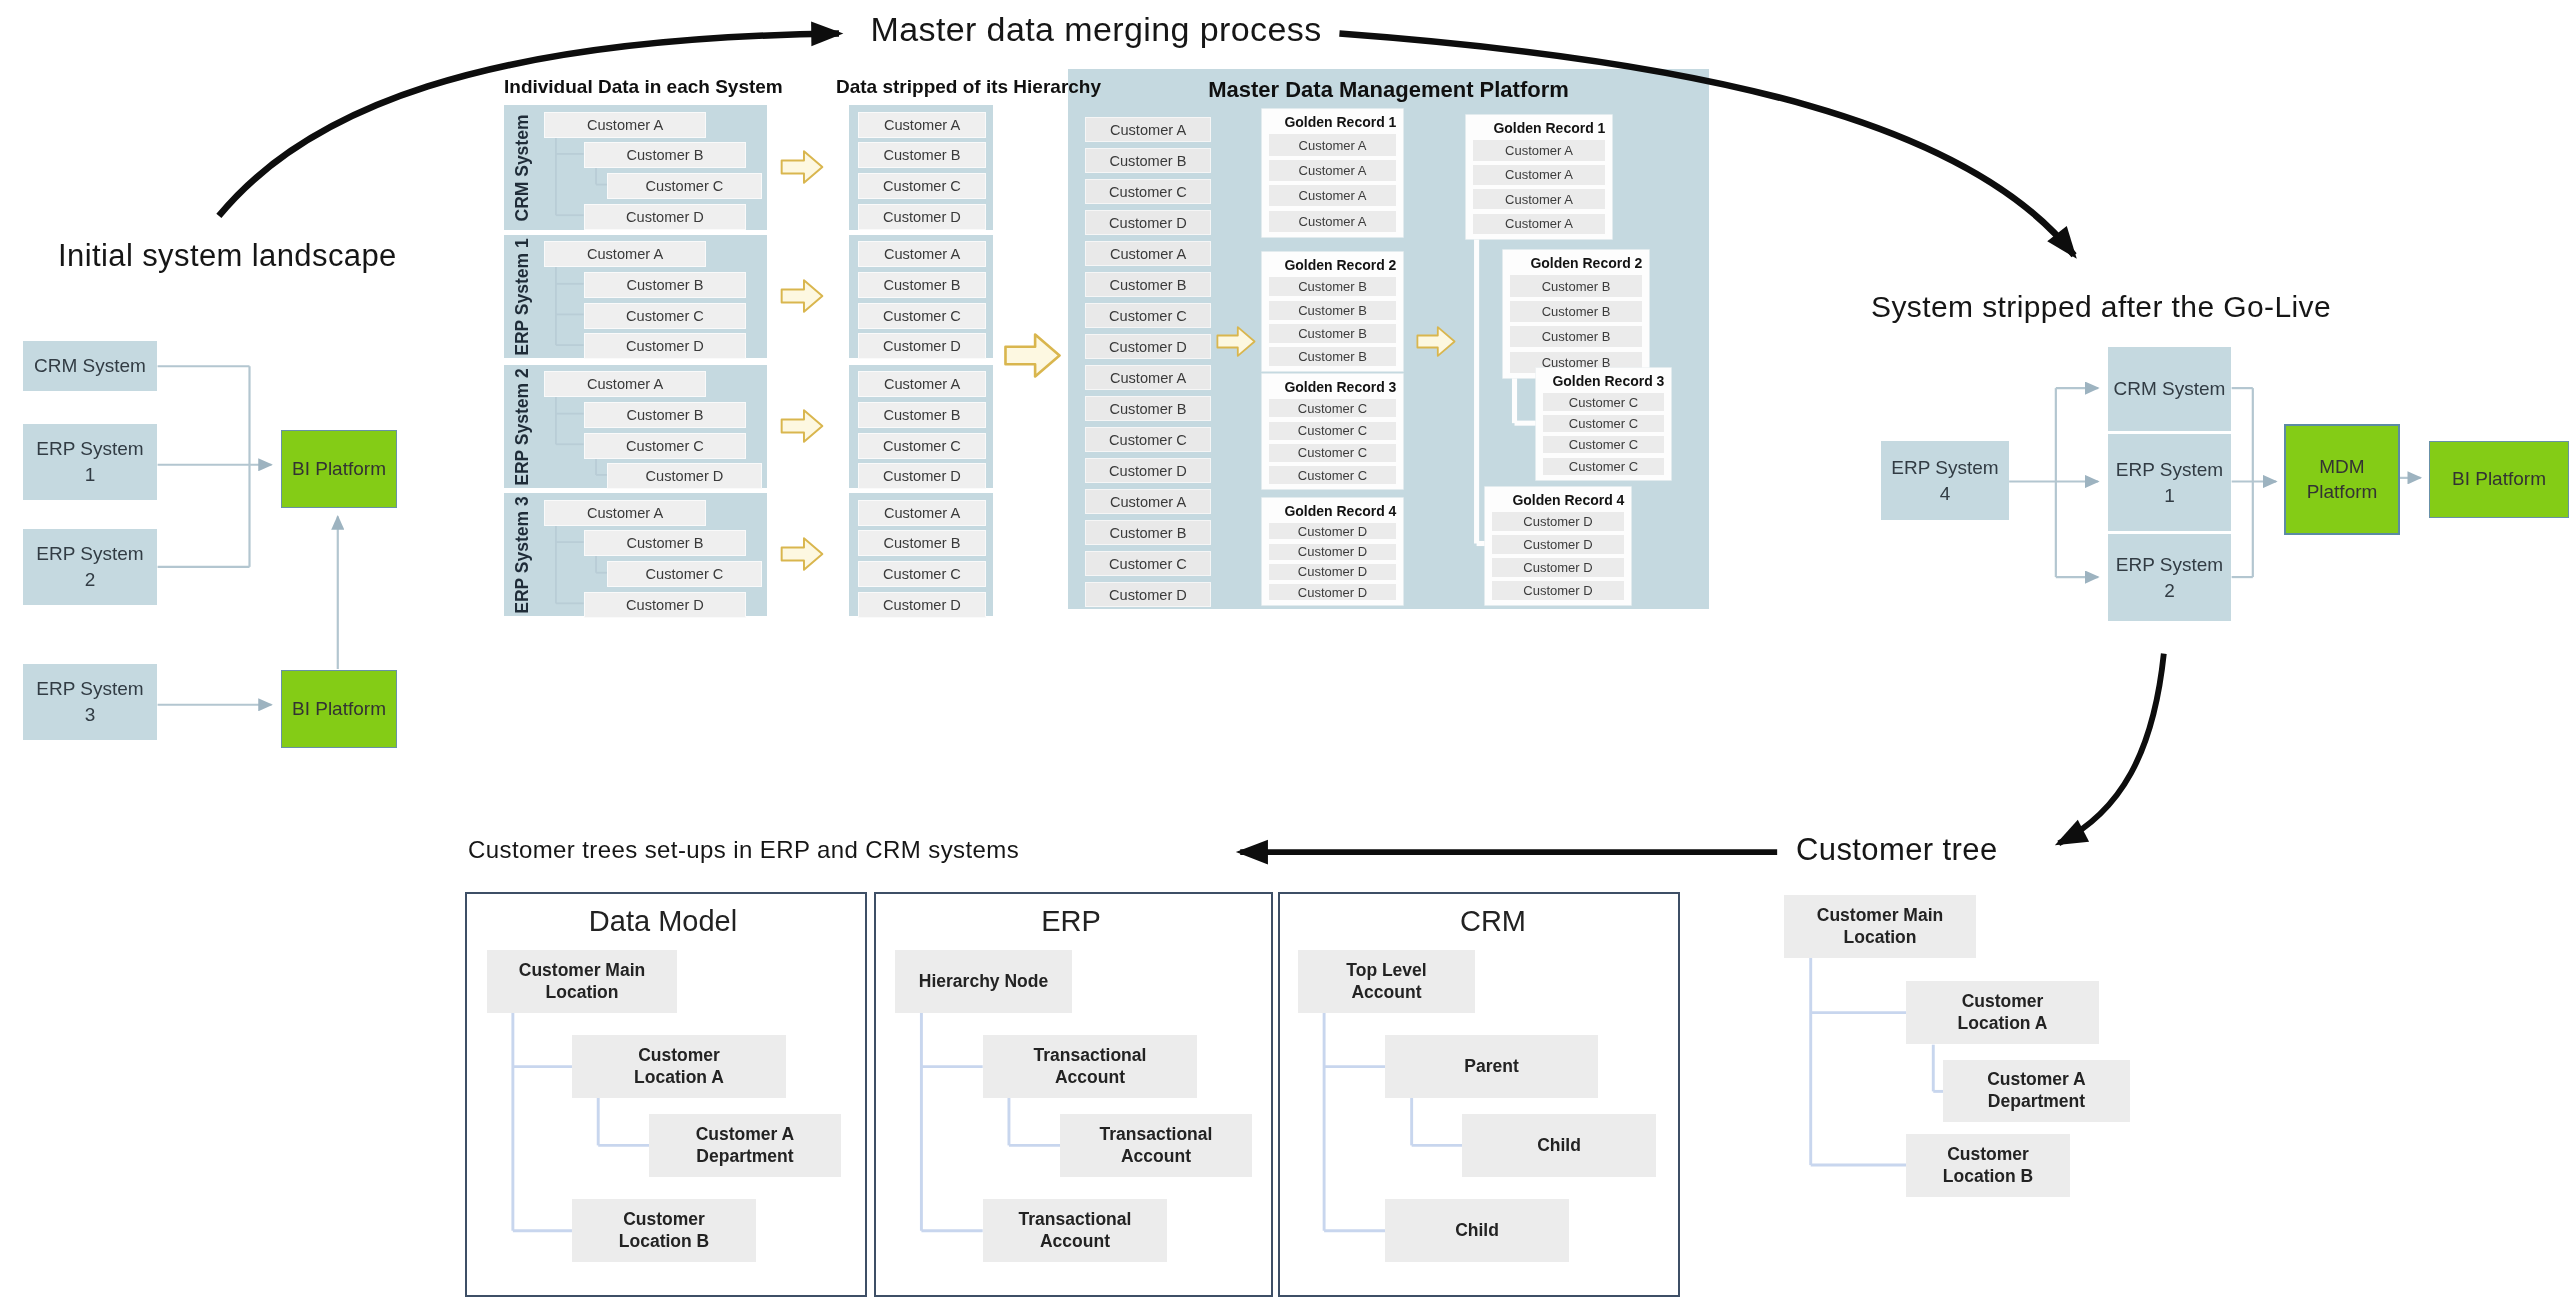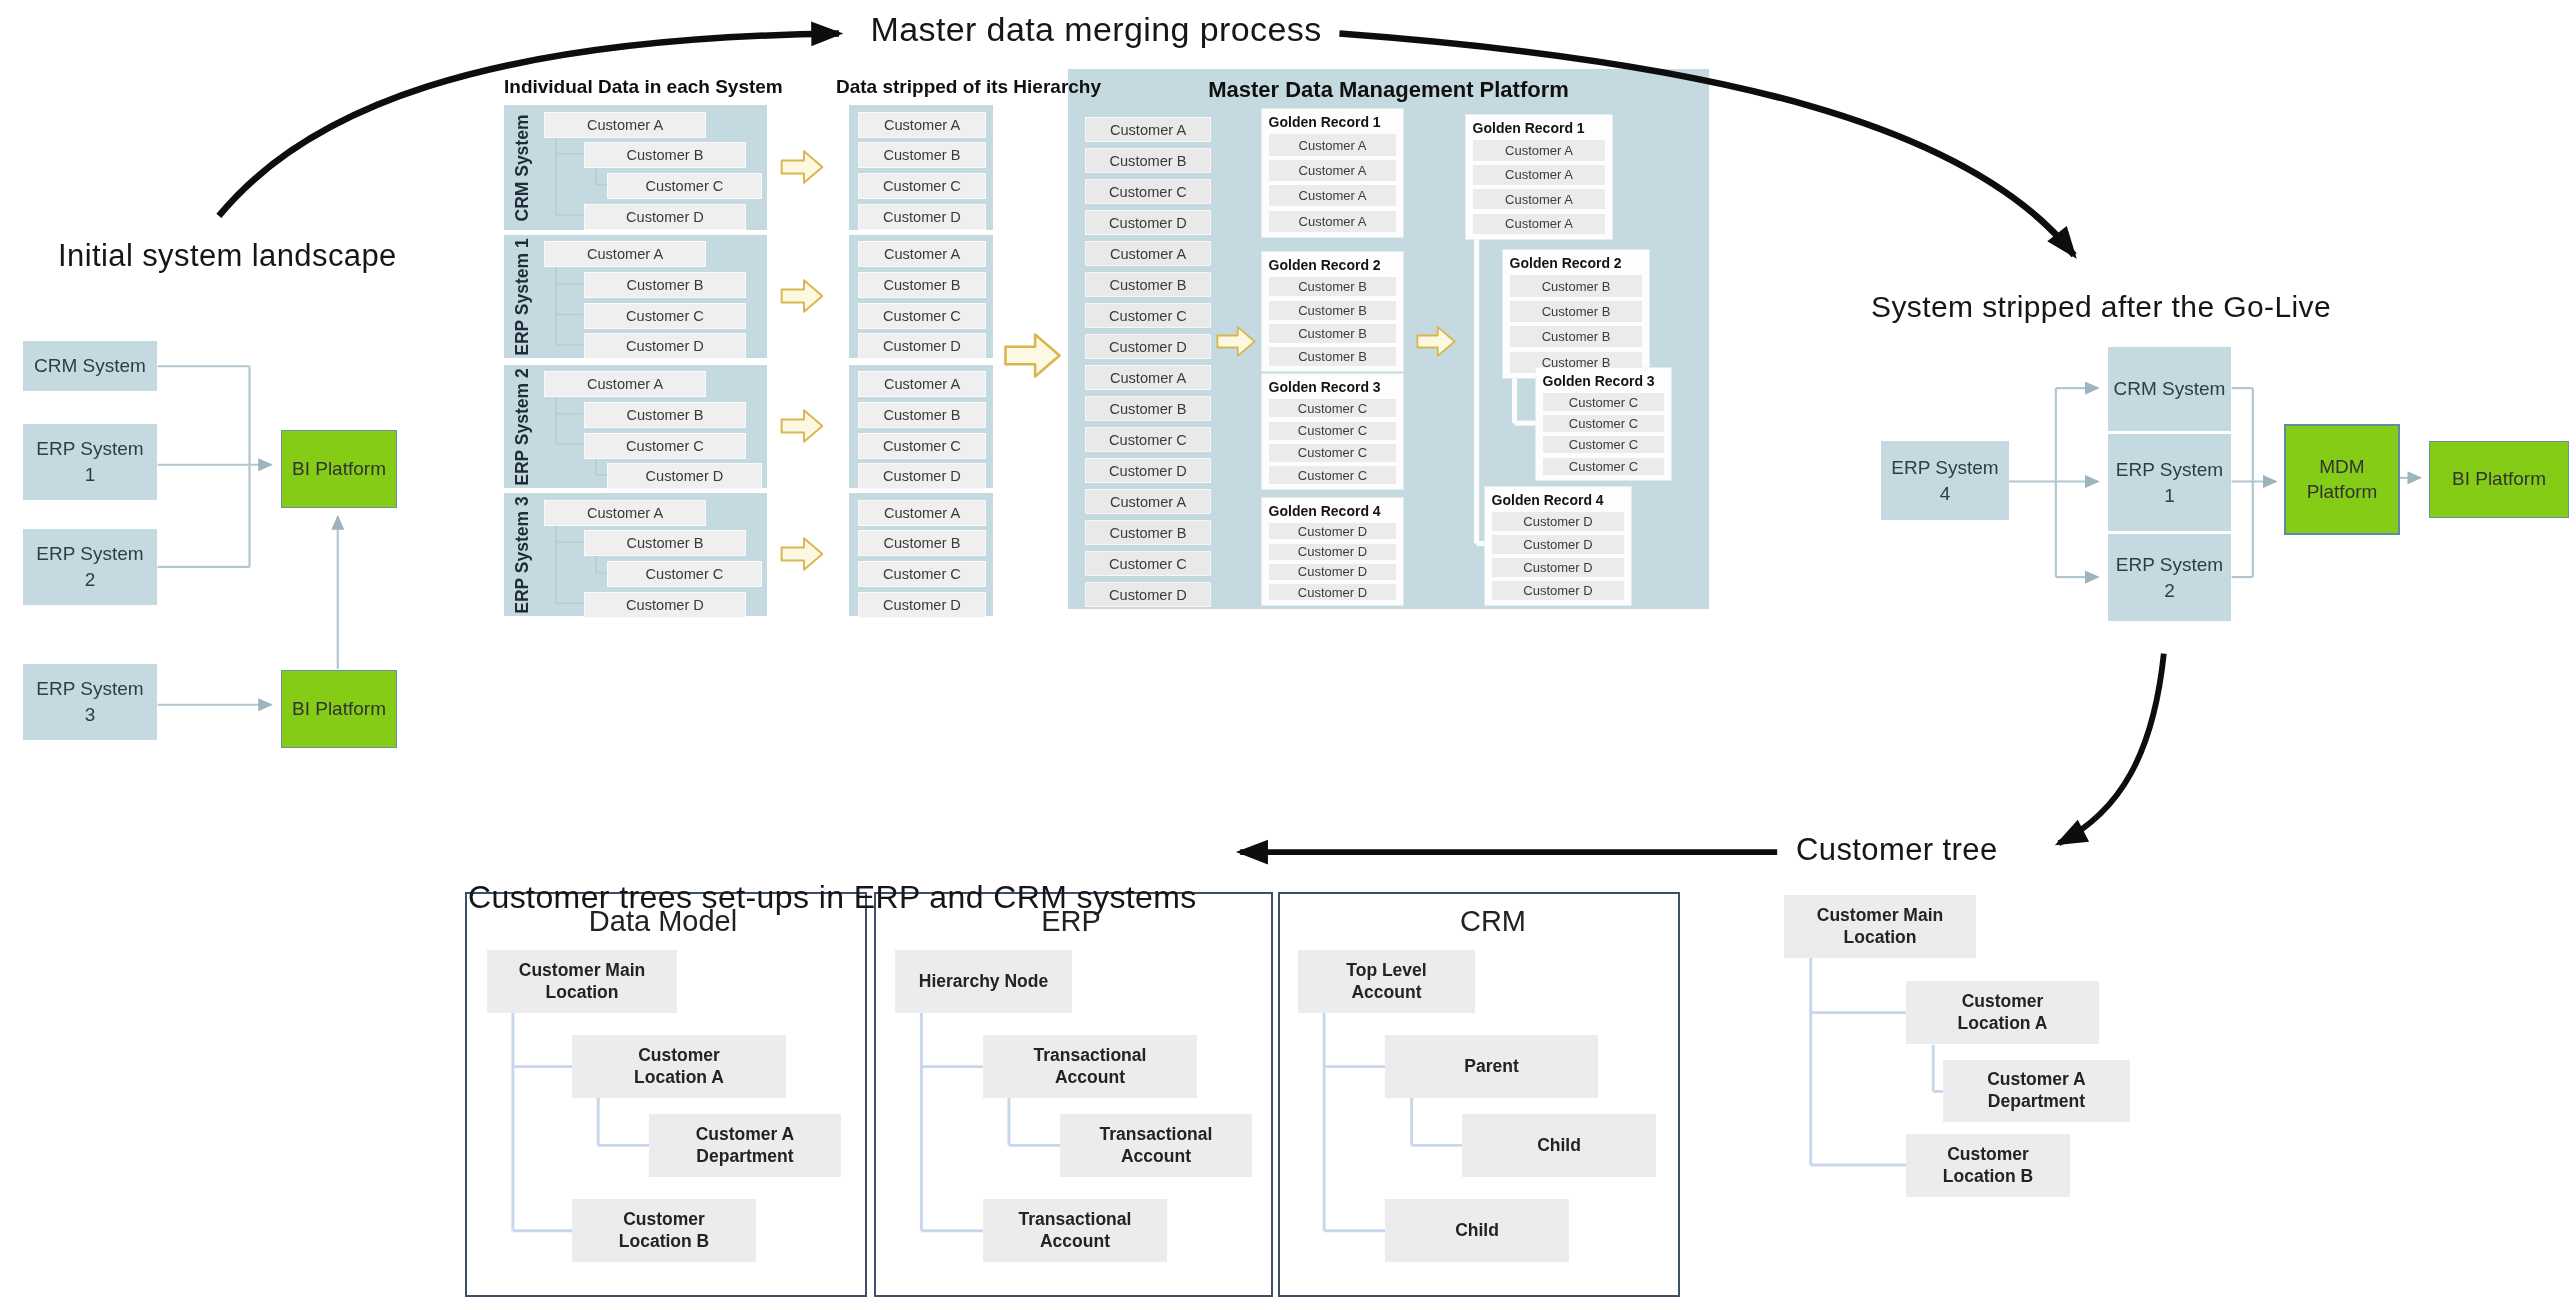--- a/index.html
+++ b/index.html
@@ -11,21 +11,21 @@
   .bluepanel{position:absolute;z-index:0;background:#c5d9e0;}
   .vlabel{position:absolute;z-index:2;font-weight:bold;font-size:17.5px;color:#1f2c38;
           width:124px;height:22px;display:flex;align-items:center;justify-content:center;
           transform:rotate(-90deg);white-space:nowrap;}
   .tbox{position:absolute;z-index:2;background:#efefef;border:1.5px solid #fafafa;color:#3a3a3a;
         font-size:14.6px;display:flex;align-items:center;justify-content:center;white-space:nowrap;}
   .pool{position:absolute;z-index:2;background:#e9e9e9;border:1.5px solid #f6f6f6;color:#3a3a3a;
         font-size:14.6px;display:flex;align-items:center;justify-content:center;}
   .card{position:absolute;z-index:2;background:#fdfdfd;padding:5.1px 6.6px;display:flex;
         flex-direction:column;gap:4.4px;box-sizing:border-box;box-shadow:0 0 0 0.7px #eef2f4;}
-  .cardhdr{font-weight:bold;font-size:14px;color:#131313;text-align:left;flex:0 0 auto;}
+  .cardhdr{font-weight:bold;font-size:14px;color:#131313;text-align:right;flex:0 0 auto;}
   .crow{background:#ebebeb;flex:1 1 auto;display:flex;align-items:center;justify-content:center;
         font-size:13px;color:#3c3c3c;}
   .bluenode{position:absolute;z-index:2;background:#c5d9e0;color:#323c44;font-size:19px;line-height:1.35;
         display:flex;align-items:center;justify-content:center;text-align:center;white-space:pre-line;}
   .whitenode{position:absolute;z-index:2;background:#84cc16;border:1.5px solid #6891a7;color:#333;
         font-size:19px;line-height:1.3;display:flex;align-items:center;justify-content:center;
         text-align:center;white-space:pre-line;}
   .mdmframe{border:2.9px solid #5c8ba3;}
   .gbox{position:absolute;z-index:2;background:#ececec;font-weight:bold;font-size:17.5px;color:#232323;
         line-height:1.25;display:flex;align-items:center;justify-content:center;text-align:center;
@@ -138,21 +138,21 @@
         <path d="M 1815,1687 H 1899"></path>
       <path d="M 1935,1505 V 1570"></path>
         <path d="M 1935,1570 H 2004"></path>
     </g>
   </svg>
 
   <div class="title ctr" style="left:1096px;top:10.2px;font-size:34px;">Master data merging process</div>
   <div class="title" style="left:58px;top:238px;font-size:31px;">Initial system landscape</div>
   <div class="title" style="left:1871px;top:290px;font-size:30px;">System stripped after the Go-Live</div>
   <div class="title" style="left:1796px;top:832px;font-size:31px;">Customer tree</div>
-  <div class="title" style="left:468px;top:879px;font-size:32px;text-align:right;">Customer trees set-ups in ERP and CRM systems</div>
+  <div class="title" style="left:468px;top:836px;font-size:24px;text-align:right;">Customer trees set-ups in ERP and CRM systems</div>
 
   <div class="hdr" style="left:504px;top:76px;width:263px;font-size:19px;">Individual Data in each System</div>
   <div class="hdr" style="left:836px;top:76px;width:252px;font-size:19px;">Data stripped of its Hierarchy</div>
 
   <div class="bluenode" style="left:23px;top:341px;width:134px;height:50px;">CRM System</div>
   <div class="bluenode" style="left:23px;top:424px;width:134px;height:76px;">ERP System
 1</div>
   <div class="bluenode" style="left:23px;top:529px;width:134px;height:76px;">ERP System
 2</div>
   <div class="bluenode" style="left:23px;top:664px;width:134px;height:76px;">ERP System

